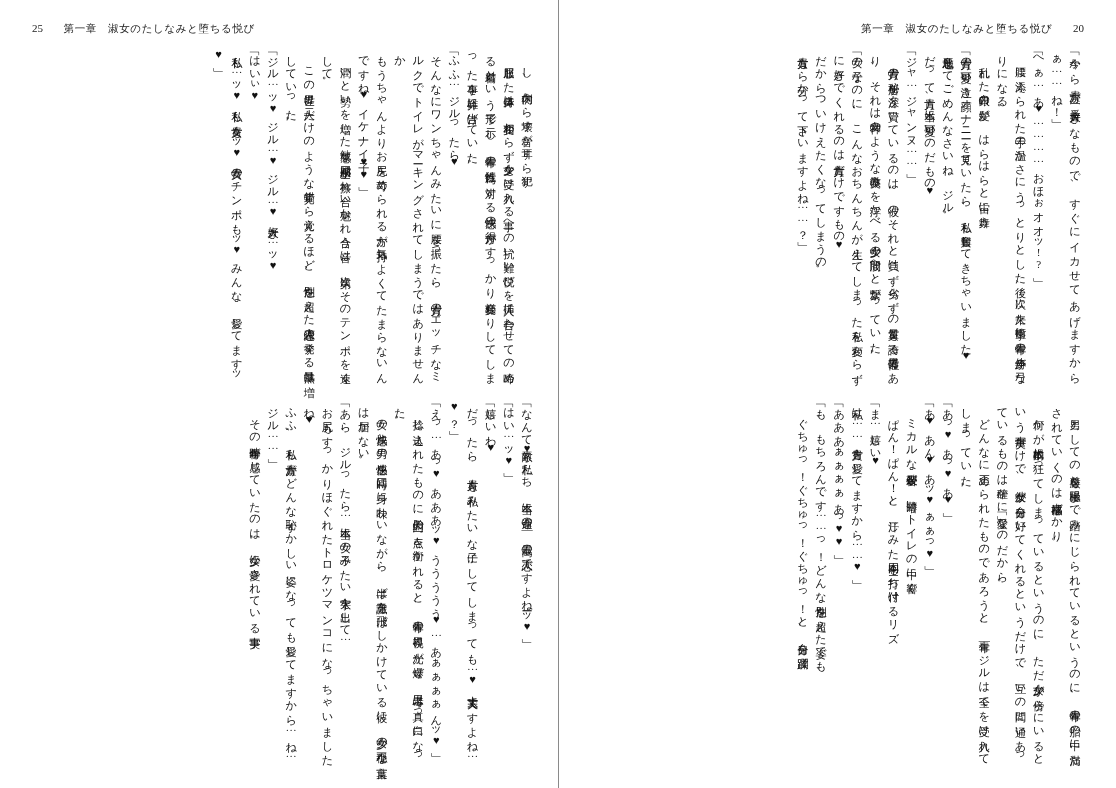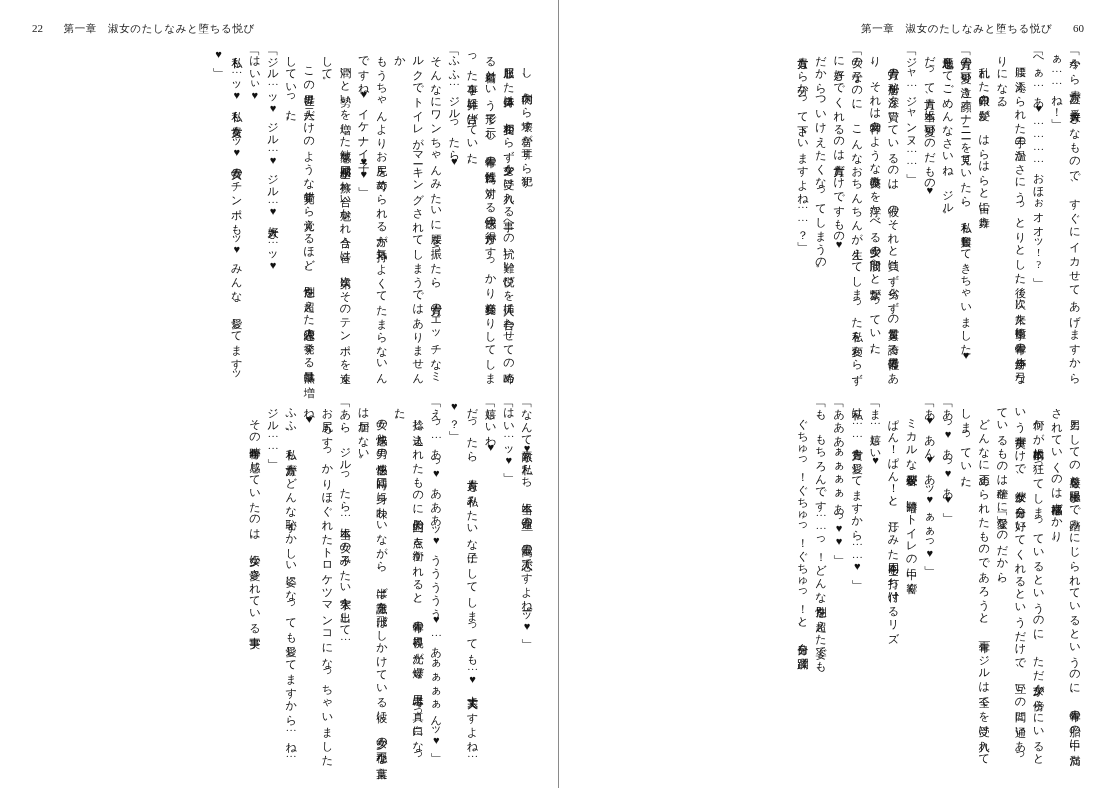--- a/index.html
+++ b/index.html
@@ -118,21 +118,21 @@
 </head>
 <body>
 
 <div class="spread">
 
   <div class="gutter"></div>
 
   <div class="page page-left">
 
     <div class="runhead">
-      <span class="folio">22</span>
+      <span class="folio">25</span>
       <span class="sep"></span>
       <span>第一章　淑女のたしなみと堕ちる悦び</span>
     </div>
 
     <div class="vblock vb-top">
       <span class="vpara">し、内側から壊す音が耳すら犯す。</span>
       <span class="vpara">屈服した身体は、相変わらず少女を受け入れる事への抗い難い悦びを挿入に合わせての啼める射精という形で示し、青年の性行為に対する快感の得方がすっかり様変わりしてしまった事を雄弁に告げていた。</span>
       <span class="vpara noindent">「ふふ…ジルったら♥</span>
       <span class="vpara noindent">そんなにワンちゃんみたいに腰を振ったら、貴方のエッチなミルクでトイレがマーキングされてしまうではありませんか</span>
       <span class="vpara noindent">もうちゃんよりお尻を苛められる方が気持ちよくてたまらないんですね♥イケナイ子♥♥」</span>
@@ -156,21 +156,21 @@
       <span class="vpara noindent">ふふ、私も貴方がどんな恥ずかしい姿になっても愛してますから…ね…ジル……」</span>
       <span class="vpara">その時青年が感じていたのは、少女に愛されている事実</span>
     </div>
   </div>
 
   <div class="page page-right">
 
     <div class="runhead">
       <span>第一章　淑女のたしなみと堕ちる悦び</span>
       <span class="sep"></span>
-      <span class="folio">60</span>
+      <span class="folio">20</span>
     </div>
 
     <div class="vblock vb-top">
       <span class="vpara noindent">「今から貴方が一番大好きなもので、すぐにイカせてあげますからぁ……ね！」</span>
       <span class="vpara noindent">「へぁ…あ♥…………おほぉオオッ!?」</span>
       <span class="vpara">腰に添えられた手の温かさにうっとりとした後、次に来た衝撃に青年の身体が弓なりになる。</span>
       <span class="vpara">乱れた白銀の髪が、はらはらと宙に舞う。</span>
       <span class="vpara noindent">「貴方の可愛い泣き顔オナニーを見ていたら、私も興奮してきちゃいました♥</span>
       <span class="vpara noindent">意地悪してごめんなさいね、ジル。</span>
       <span class="vpara noindent">だって貴方、本当に可愛いのだもの♥</span>

